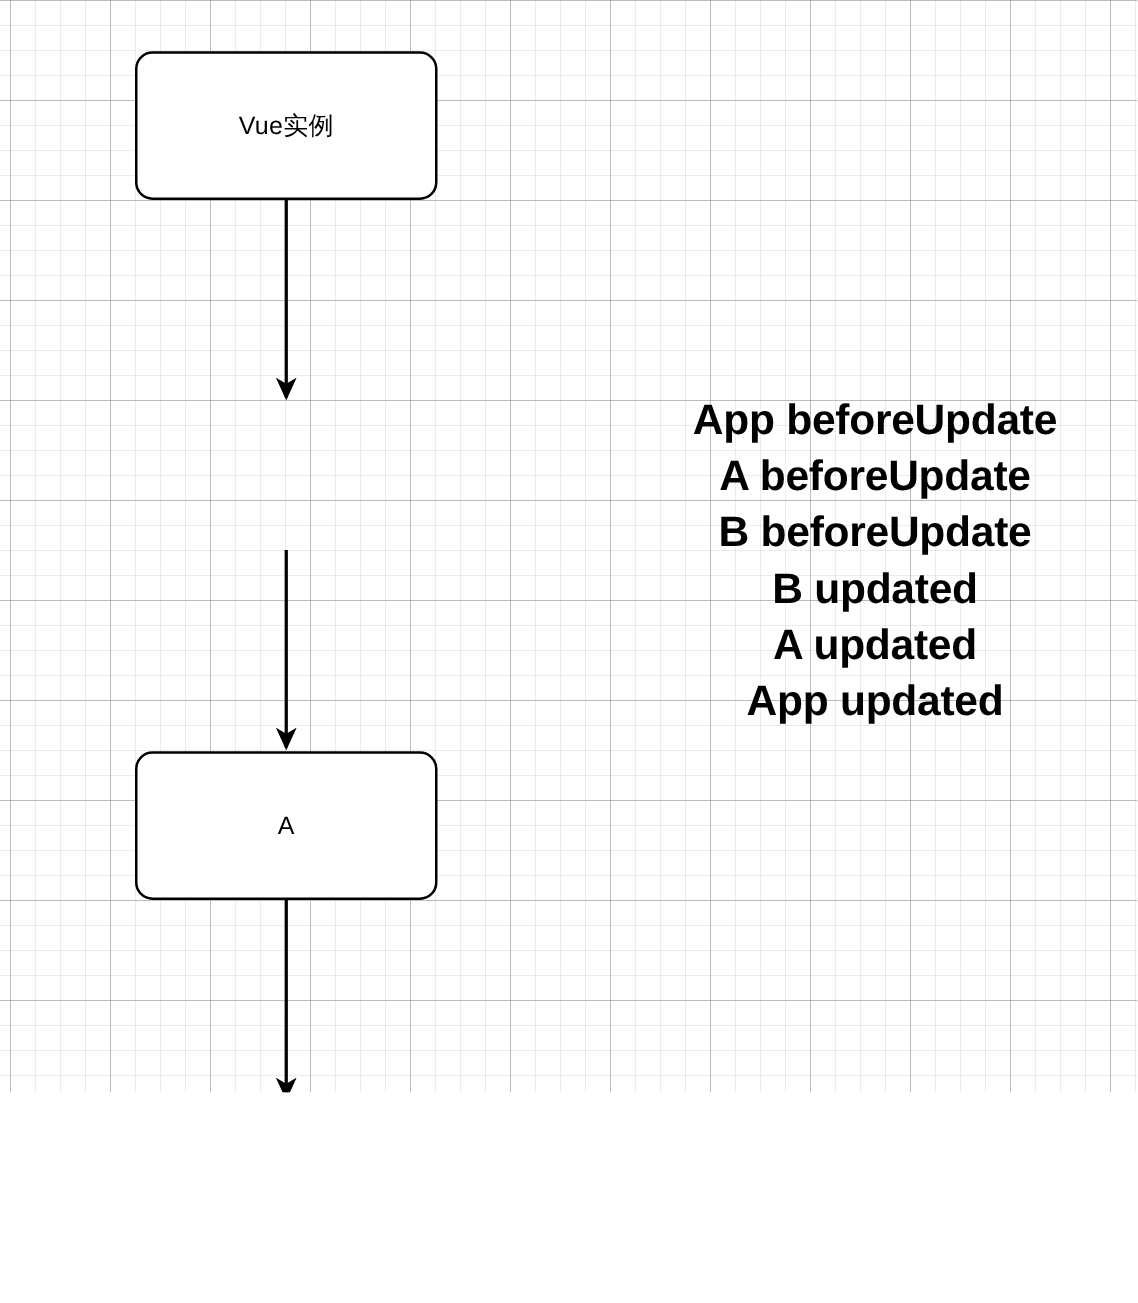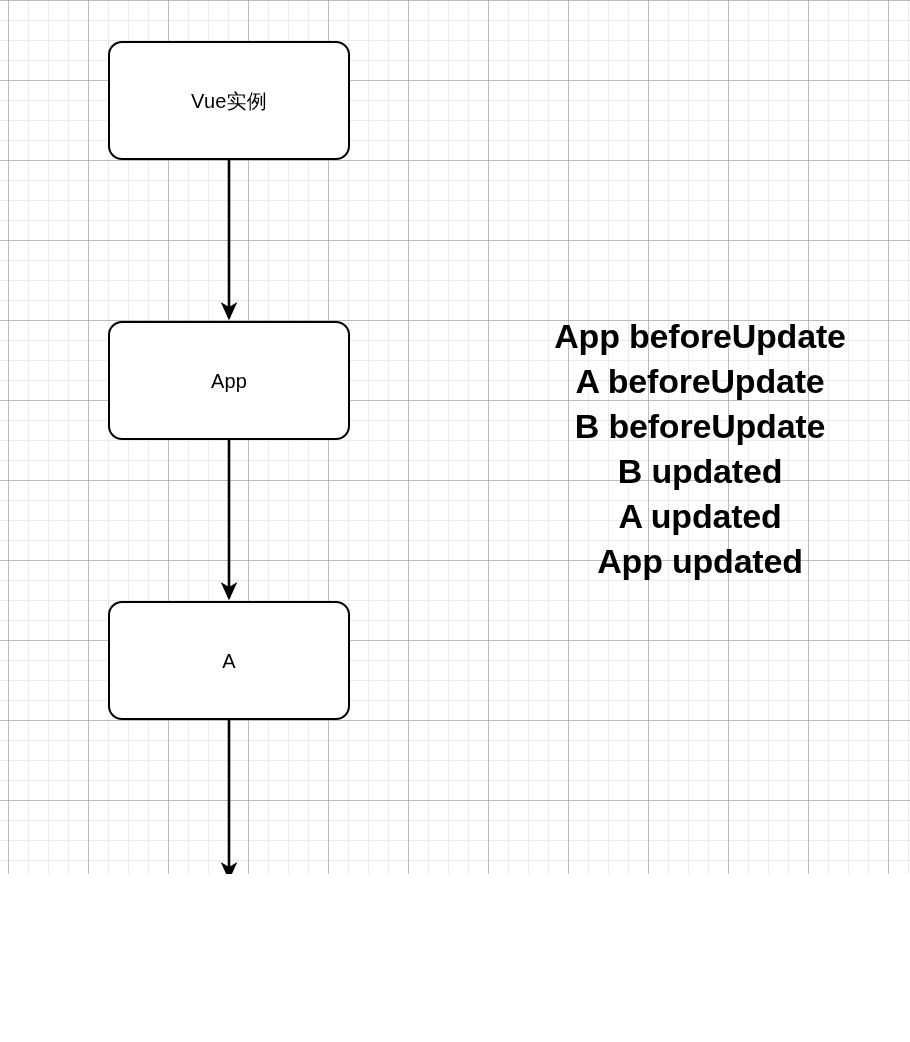--- a/index.html
+++ b/index.html
@@ -85,23 +85,20 @@
 
     <line x1="229" y1="440" x2="229" y2="598" stroke="#000000" stroke-width="2.6" marker-end="url(#arrowFilled)"></line>
 
     <line x1="229" y1="720" x2="229" y2="878" stroke="#000000" stroke-width="2.6" marker-end="url(#arrowFilled)"></line>
   </svg>
 
   <div class="node" style="left:108px; top:41px; width:242px; height:119px;">
     <span class="node-label">Vue实例</span>
   </div>
 
-  <div class="node" style="left:108px; top:321px; width:242px; height:119px;">
-    <span class="node-label">App</span>
-  </div>
 
   <div class="node" style="left:108px; top:601px; width:242px; height:119px;">
     <span class="node-label">A</span>
   </div>
 
   <div class="node" style="left:108px; top:881px; width:242px; height:119px;">
     <span class="node-label">B</span>
   </div>
 
   <div class="log-panel">

